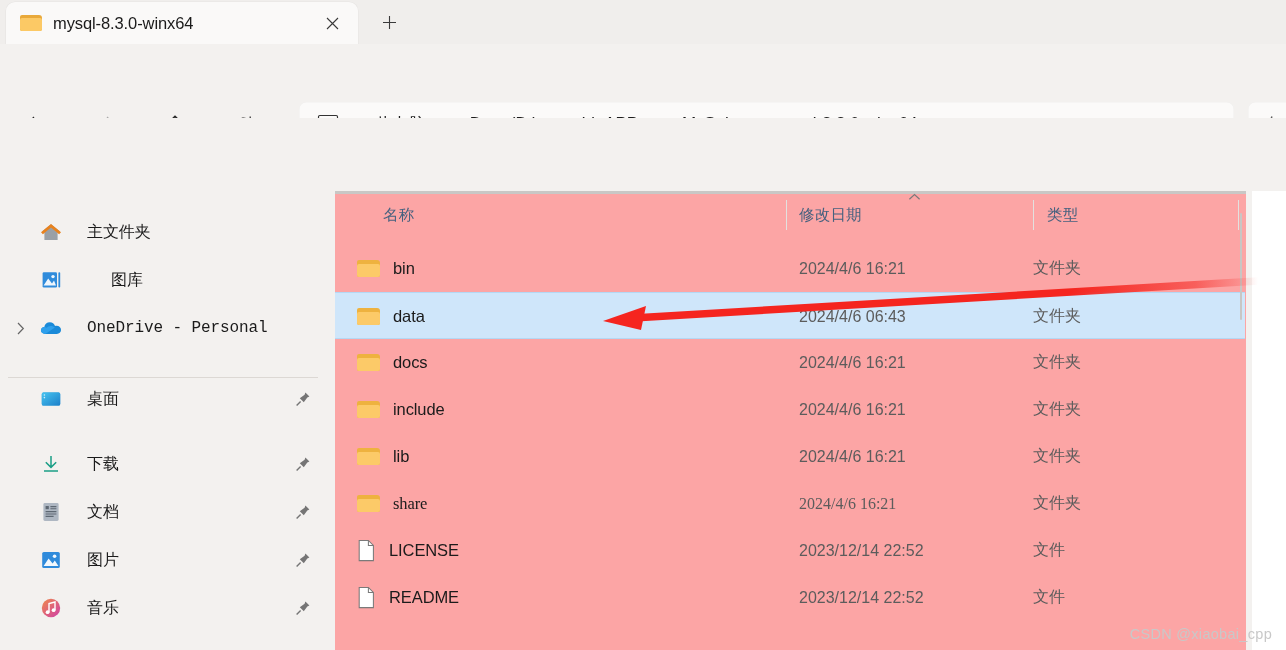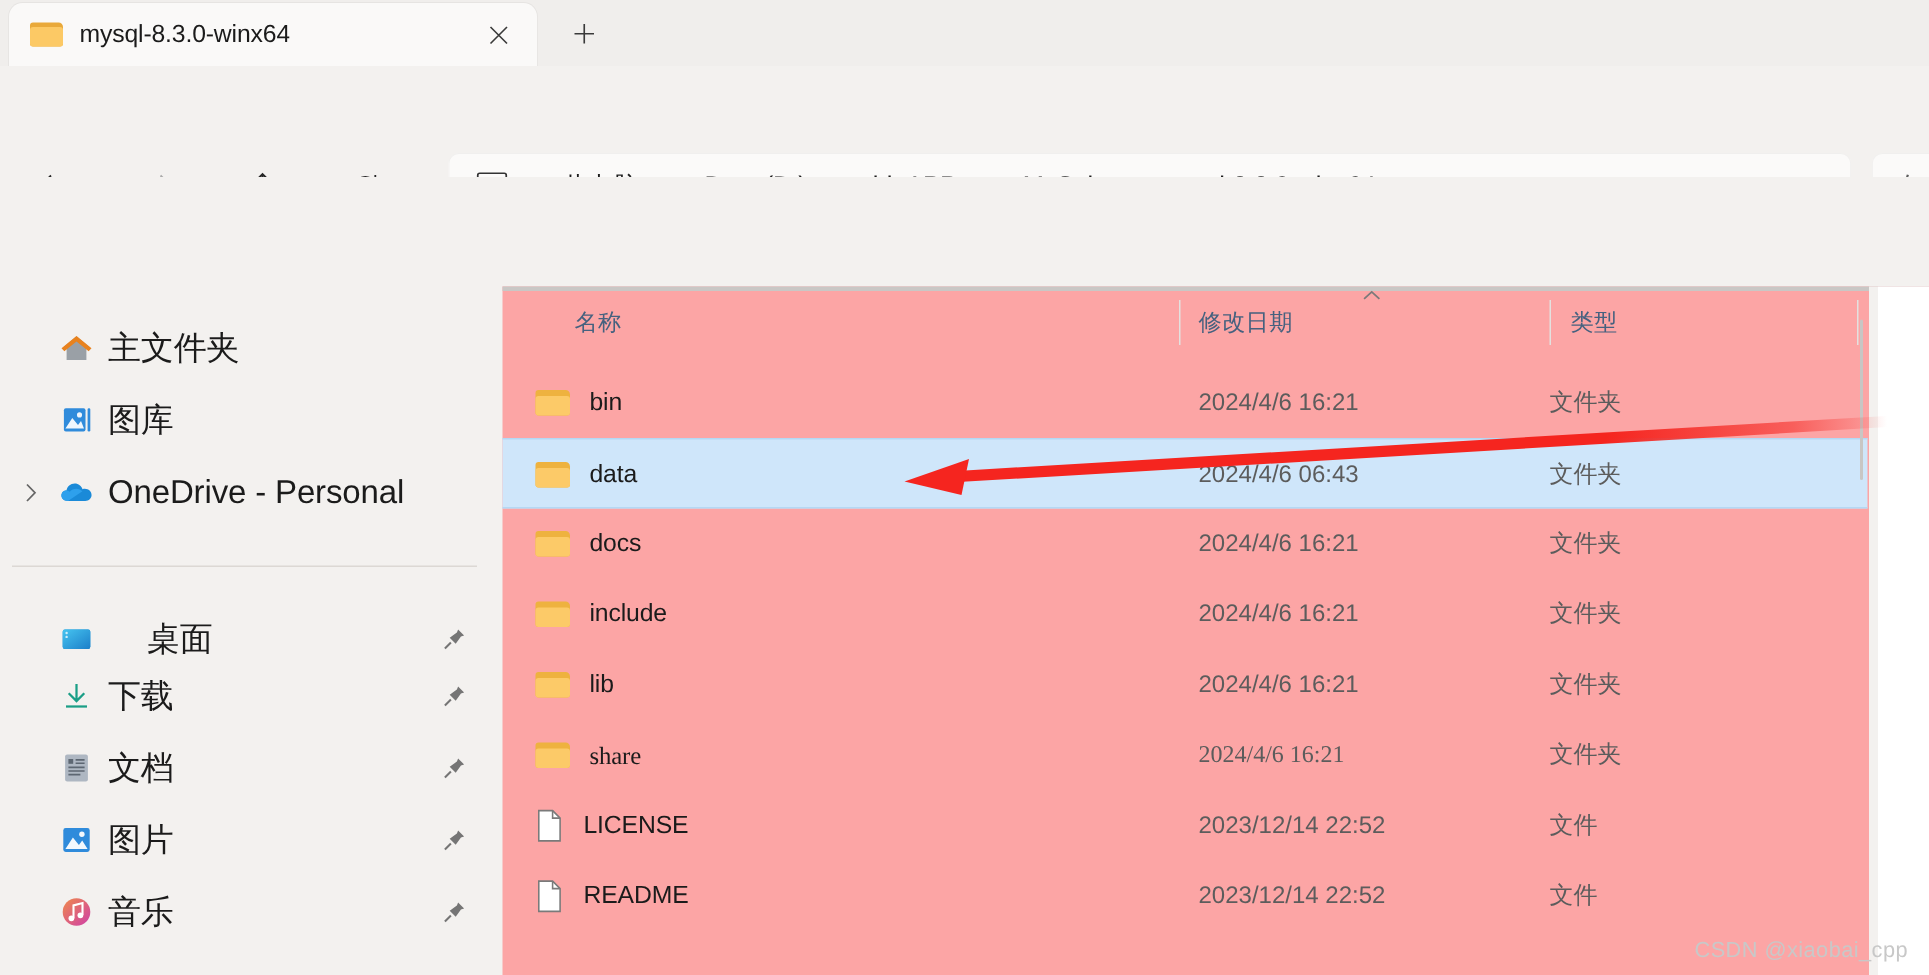--- a/index.html
+++ b/index.html
@@ -120,22 +120,23 @@
   }
   .side-item {
     position: absolute; left: 18px; width: 300px; height: 38px;
     display: flex; align-items: center; border-radius: 5px;
   }
   .side-item .ico {
     width: 22px; height: 22px; margin-left: 22px; flex: 0 0 auto;
     display: flex; align-items: center; justify-content: center;
   }
   .side-item .lbl {
-    margin-left: 10px; font-size: 22px; color: #1b1b1b; white-space: nowrap;
+    margin-left: 25px; font-size: 16px; color: #1b1b1b; white-space: nowrap;
     letter-spacing: -0.1px;
+    font-family: Liberation Mono, monospace;
   }
   .side-item .chev {
     position: absolute; left: -8px; width: 20px; display: flex;
     align-items: center; justify-content: center;
   }
   .side-item .pin {
     position: absolute; right: 6px; width: 18px; height: 18px;
     display: flex; align-items: center; justify-content: center;
   }
   .side-divider {
@@ -444,21 +445,21 @@
     <div class="side-item" style="top:22px;">
       <span class="ico">
         <svg width="22" height="20" viewBox="0 0 22 20">
           <path d="M11 2.2 L20 9.6 L17.6 9.6 L17.6 18 L4.4 18 L4.4 9.6 L2 9.6 Z" fill="#9aa0a6"></path>
           <path d="M11 2 L21 10.2 L19.1 12.2 L11 5.6 L2.9 12.2 L1 10.2 Z" fill="#e8821e"></path>
         </svg>
       </span>
       <span class="lbl">主文件夹</span>
     </div>
 
-    <div class="side-item" style="top:70px;">
+    <div class="side-item" style="top:70px;gap:24px;">
       <span class="ico">
         <svg width="22" height="20" viewBox="0 0 22 20">
           <rect x="2.6" y="2.2" width="14.4" height="15.4" rx="1.3" fill="#2f8bdb"></rect>
           <path d="M3.6 15.6 L8.2 8.6 L12 13.4 L14 10.6 L16 15.6 Z" fill="#eef6fd"></path>
           <circle cx="13" cy="6.6" r="1.7" fill="#eef6fd"></circle>
           <rect x="18.4" y="2.2" width="1.8" height="15.4" rx="0.8" fill="#2f8bdb"></rect>
         </svg>
       </span>
       <span class="lbl">图库</span>
     </div>
@@ -473,21 +474,21 @@
         <svg width="23" height="16" viewBox="0 0 23 16">
           <path d="M5.6 14.2 C2.6 14.2 1 12.4 1 10.4 C1 8.4 2.6 7 4.5 7 C4.9 4.1 7.3 2 10.3 2 C12.9 2 15 3.7 15.7 6 C16.2 5.8 16.7 5.7 17.3 5.7 C20 5.7 22 7.7 22 10.1 C22 12.4 20.1 14.2 17.6 14.2 Z" fill="#1a8ad8"></path>
           <path d="M5.6 14.2 C2.6 14.2 1 12.4 1 10.4 C1 8.4 2.6 7 4.5 7 C5.4 7 6.2 7.3 6.8 7.8 C7.9 6.6 9.5 5.8 11.3 5.8 C13 5.8 14.5 6.5 15.6 7.5 Z" fill="#2ea0ec"></path>
         </svg>
       </span>
       <span class="lbl">OneDrive - Personal</span>
     </div>
 
     <div class="side-divider"></div>
 
-    <div class="side-item" style="top:216px;gap:26px;">
+    <div class="side-item" style="top:189px;">
       <span class="ico">
         <svg width="22" height="19" viewBox="0 0 22 19">
           <rect x="1.8" y="2.6" width="18.4" height="13" rx="1.5" fill="#1993d6"></rect>
           <rect x="1.8" y="2.6" width="18.4" height="13" rx="1.5" fill="url(#dg)"></rect>
           <defs>
               <linearGradient id="dg" x1="0" y1="0" x2="1" y2="1">
             <stop offset="0" stop-color="#46c4f0"></stop>
                 <stop offset="1" stop-color="#1c7fc9"></stop>
           </linearGradient>
             </defs>

